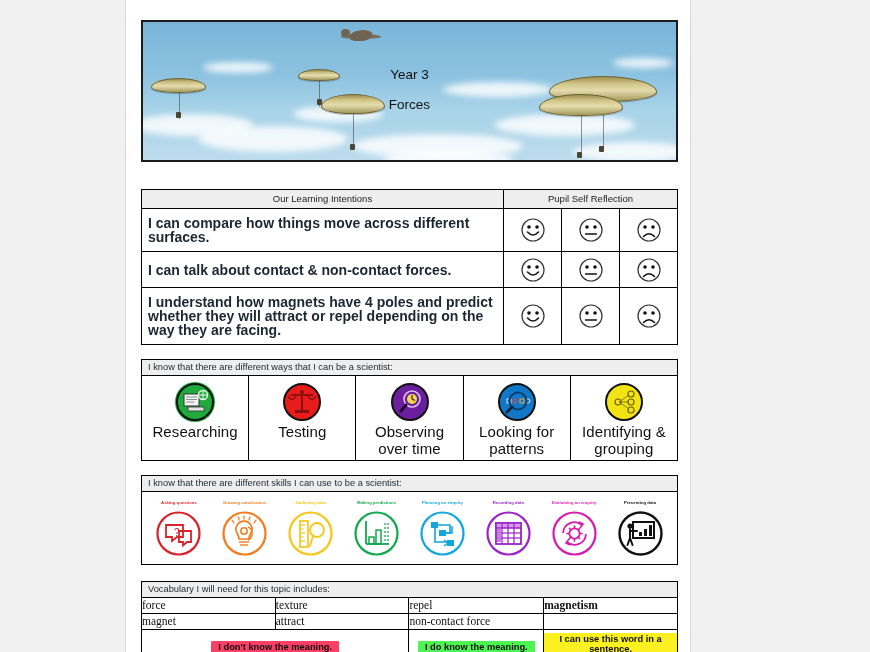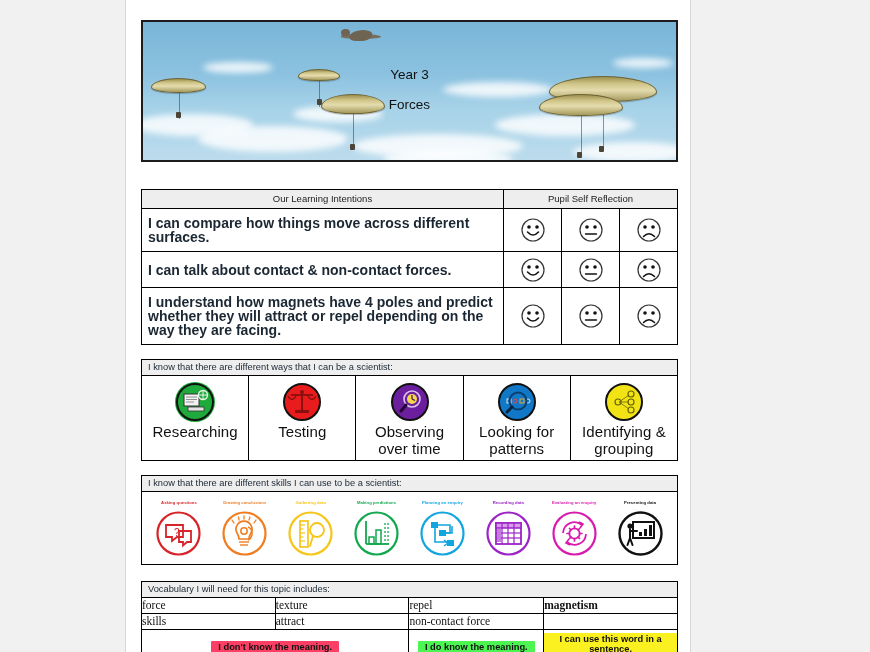--- a/index.html
+++ b/index.html
@@ -557,21 +557,21 @@
             <tr class="vocab-title">
         <td colspan="4">Vocabulary I will need for this topic includes:</td>
       </tr>
       <tr>
         <td class="word" style="width:134px;">force</td>
         <td class="word" style="width:134px;">texture</td>
         <td class="word" style="width:135px;">repel</td>
         <td class="word" style="width:134px;font-weight:bold;">magnetism</td>
       </tr>
       <tr>
-        <td class="word">skills</td>
+        <td class="word">magnet</td>
         <td class="word">attract</td>
         <td class="word">non-contact force</td>
         <td class="word"></td>
       </tr>
       <tr>
         <td class="key-cell" colspan="2">
           <span class="hl hl-red">I don't know the meaning.</span>
         </td>
         <td class="key-cell">
           <span class="hl hl-green">I do know the meaning.</span>

